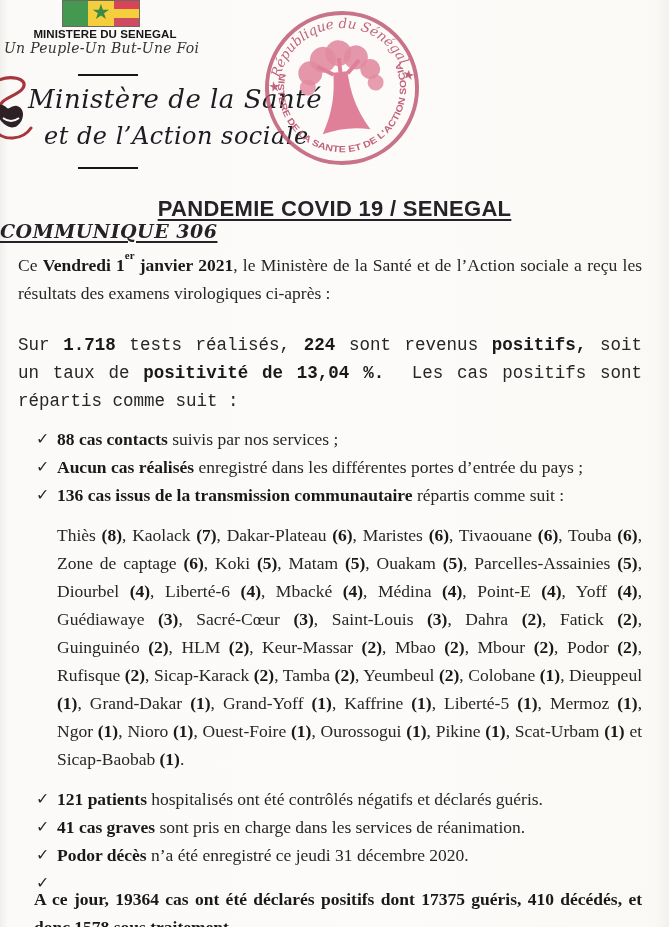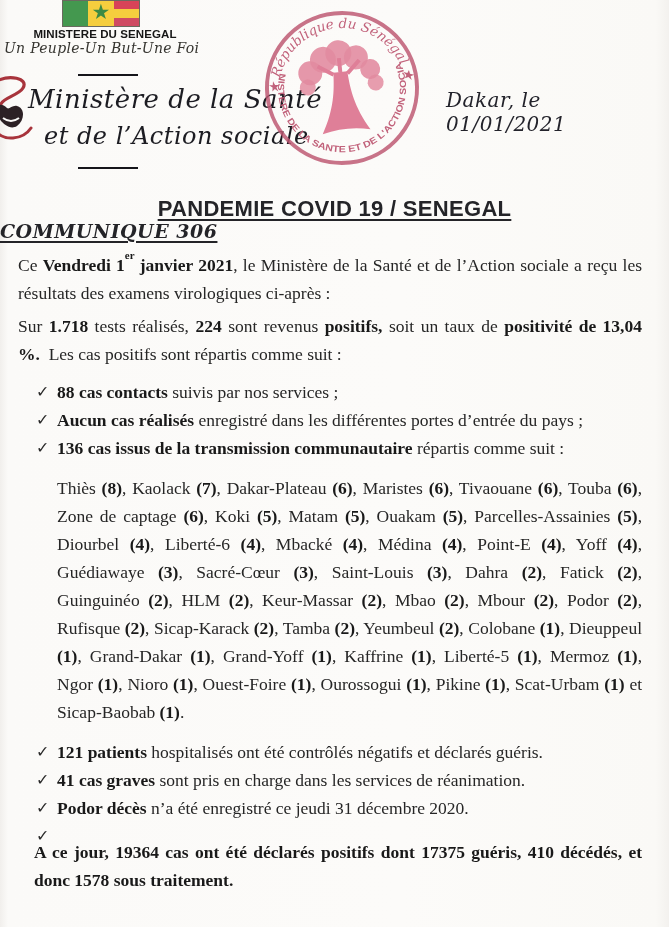--- a/index.html
+++ b/index.html
@@ -36,21 +36,21 @@
   .title1{position:absolute;left:0;top:196px;width:100%;text-align:center;
     font-family:"Liberation Sans",sans-serif;font-weight:700;font-size:22px;letter-spacing:.3px;color:#242428;
     text-decoration:underline;text-decoration-thickness:2px;text-underline-offset:3px;}
   .title2{position:absolute;left:0;top:212px;width:100%;
     font-family:"DejaVu Serif",serif;font-weight:700;font-style:italic;font-size:19px;color:#242428;
     text-decoration:underline;text-decoration-thickness:2px;text-underline-offset:3px;letter-spacing:.5px;margin-top:8px;}
   
   .content{position:absolute;top:246px;left:0;right:0;padding:0 27px 0 18px;
     font-size:17.5px;line-height:28px;text-align:justify;}
   .content p{margin:0;}
-  p.tests{margin-top:5px;}
+  p.tests{margin-top:24px;font-family:Liberation Mono, monospace;}
   .b{font-weight:700;color:#191919;}
   sup{font-size:.62em;position:relative;top:-.45em;font-weight:700;}
   ul.checks{list-style:none;margin:10px 0 0 0;padding:0;}
   ul.checks li{position:relative;padding-left:39px;margin:0;}
   ul.checks .check{position:absolute;left:18px;top:0;font-size:16px;color:#2a2a2a;}
   p.cities{margin:12px 0 0 39px;}
   ul.checks.status{margin-top:12px;}
   p.summary{margin-top:16px;font-weight:700;color:#1a1a1a;margin-left:16px;}
 </style>
 </head>
@@ -109,21 +109,20 @@
           <circle cx="17" cy="-27" r="12" opacity=".9"></circle>
           <circle cx="30" cy="-14" r="10" opacity=".9"></circle>
           <circle cx="-34" cy="-2" r="8" opacity=".85"></circle>
           <circle cx="34" cy="0" r="8" opacity=".85"></circle>
           <path d="M -24,46 C -10,22 -8,4 -7,-14 L 7,-14 C 8,4 10,22 24,46 C 8,42 -8,42 -24,46 Z" fill="#dd7590"></path>
           <path d="M -7,-12 L -22,-22 M 0,-14 L 0,-28 M 7,-12 L 20,-24" stroke="#dd7590" stroke-width="4" fill="none"></path>
         </g>
       </svg>
     </div>
 
-    <div class="dateline">Dakar, le 01/01/2021</div>
 
     <div class="title1">PANDEMIE COVID 19 / SENEGAL</div>
     <div class="title2">COMMUNIQUE 306</div>
   </div>
 
   <div class="content">
     <p class="intro"><span>Ce </span><span class="b">Vendredi 1</span><sup class="b">er</sup><span class="b"> janvier 2021</span><span>, le Ministère de la Santé et de l’Action sociale a reçu les résultats des examens virologiques ci-après :</span></p>
     <p class="tests"><span>Sur </span><span class="b">1.718</span><span> tests réalisés, </span><span class="b">224</span><span> sont revenus </span><span class="b">positifs,</span><span> soit un taux de </span><span class="b">positivité de 13,04 %.</span><span>&nbsp; Les cas positifs sont répartis comme suit :</span></p>
 
     <ul class="checks cases">

